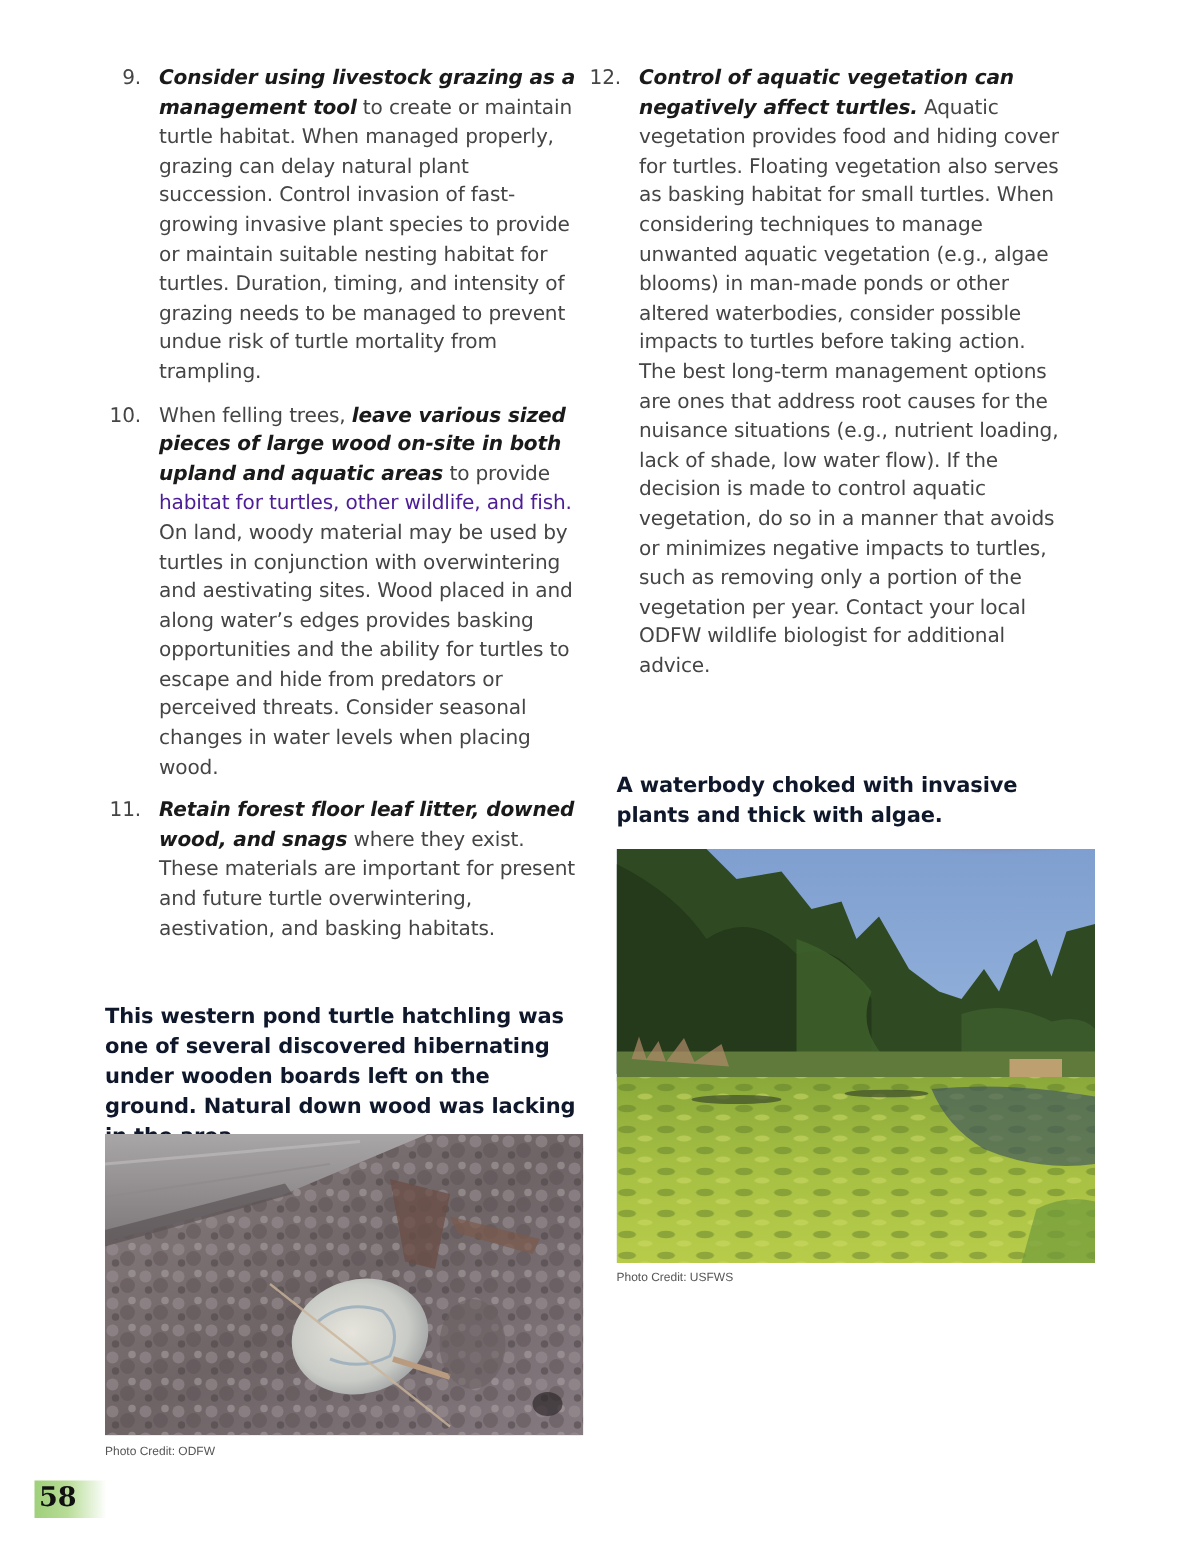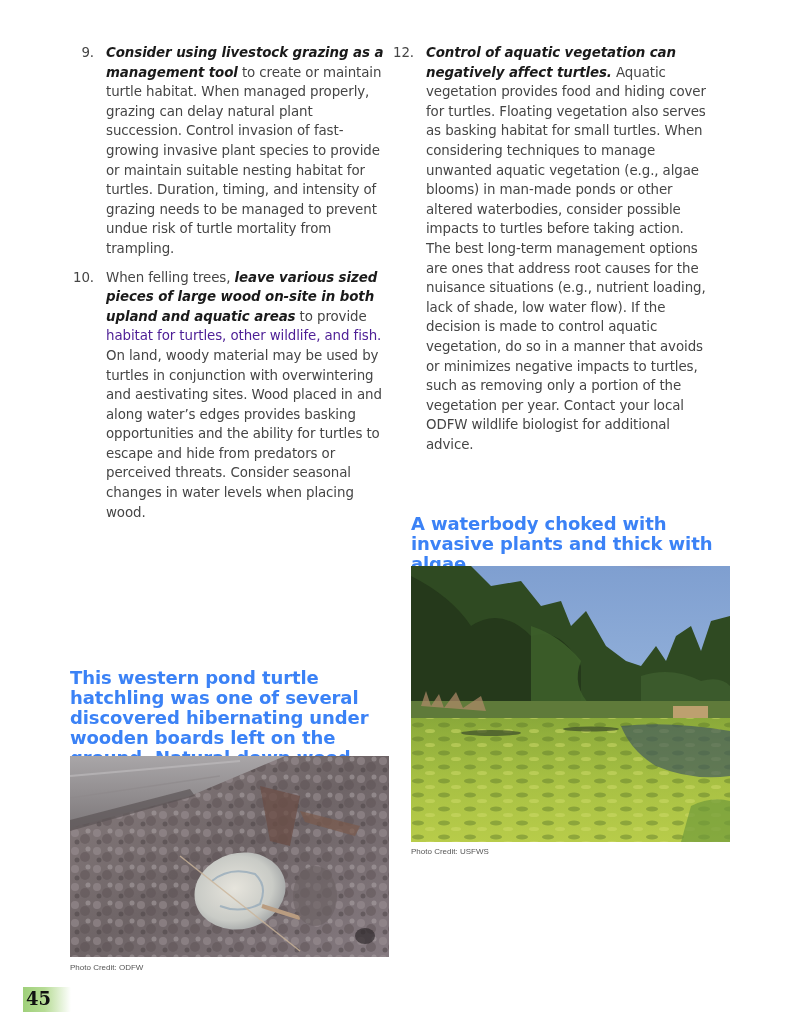--- a/index.html
+++ b/index.html
@@ -7,38 +7,41 @@
          font-family:"DejaVu Sans", sans-serif; color:#454545; }
   .col { position:absolute; top:43px; width:320px; }
   .col-left { left:70px; }
   .col-right { left:390px; }
   ol.items { list-style:none; margin:0; padding:0; }
   ol.items li { position:relative; padding-left:36px; font-size:13.4px; line-height:19.6px;
                 letter-spacing:-0.1px; margin-bottom:9px; }
   ol.items li .num { position:absolute; left:0; width:24px; text-align:right; color:#454545; }
   .b { font-weight:bold; color:#1a1a1a;font-style:italic; }
   .m { color:#4c1d95; }
-  .caption { position:absolute; font-weight:bold; color:#3b82f6; font-size:18px; line-height:20px; width:320px; letter-spacing:-0.1px; }
+  .caption { position:absolute; font-weight:bold; color:#0f172a; font-size:14px; line-height:20px; width:320px; letter-spacing:-0.1px; }
   .photo { position:absolute; overflow:hidden; }
   .credit { position:absolute; font-size:8px; color:#555; font-family:"Liberation Sans", sans-serif; }
   .pagenum { position:absolute; left:23px; top:987px; width:48px; height:25px;
              background:linear-gradient(90deg,#9fd07a 0%,#b7dc96 45%,#ffffff 100%); }
   .pagenum span { position:absolute; left:3px; top:1px; font-family:"DejaVu Serif", serif; font-weight:bold;
                   font-size:18px; color:#111; }
 </style>
 </head>
 <body>
 
 <div class="col col-left">
   <ol class="items">
     <li>
       <span class="num">9.</span><span class="b">Consider using livestock grazing as a management tool</span><span> to create or maintain turtle habitat. When managed properly, grazing can delay natural plant succession. Control invasion of fast-growing invasive plant species to provide or maintain suitable nesting habitat for turtles. Duration, timing, and intensity of grazing needs to be managed to prevent undue risk of turtle mortality from trampling.</span>
     </li>
     <li>
       <span class="num">10.</span><span>When felling trees, </span><span class="b">leave various sized pieces of large wood on-site in both upland and aquatic areas</span><span> to provide </span><span class="m">habitat for turtles, other wildlife, and fish.</span><span> On land, woody material may be used by turtles in conjunction with overwintering and aestivating sites. Wood placed in and along water’s edges provides basking opportunities and the ability for turtles to escape and hide from predators or perceived threats. Consider seasonal changes in water levels when placing wood.</span>
+    </li>
+    <li>
+      <span class="num">11.</span><span class="b">Retain forest floor leaf litter, downed wood, and snags</span><span> where they exist. These materials are important for present and future turtle overwintering, aestivation, and basking habitats.</span>
     </li>
   </ol>
 </div>
 
 <div class="col col-right">
   <ol class="items">
     <li>
       <span class="num">12.</span><span class="b">Control of aquatic vegetation can negatively affect turtles.</span><span> Aquatic vegetation provides food and hiding cover for turtles. Floating vegetation also serves as basking habitat for small turtles. When considering techniques to manage unwanted aquatic vegetation (e.g., algae blooms) in man-made ponds or other altered waterbodies, consider possible impacts to turtles before taking action. The best long-term management options are ones that address root causes for the nuisance situations (e.g., nutrient loading, lack of shade, low water flow). If the decision is made to control aquatic vegetation, do so in a manner that avoids or minimizes negative impacts to turtles, such as removing only a portion of the vegetation per year. Contact your local ODFW wildlife biologist for additional advice.</span>
     </li>
   </ol>
@@ -123,14 +126,14 @@
     <rect x="0" y="152" width="319" height="124" fill="url(#algaetex)"></rect>
     <path d="M210 160 Q260 155 319 165 L319 210 Q280 215 245 200 Q220 185 210 160 Z" fill="#3d5560" opacity="0.65"></path>
     <ellipse cx="80" cy="167" rx="30" ry="3" fill="#3b4a2a" opacity="0.7"></ellipse>
     <ellipse cx="180" cy="163" rx="28" ry="2.5" fill="#3b4a2a" opacity="0.7"></ellipse>
     <path d="M280 240 Q300 230 319 235 L319 276 L270 276 Z" fill="#6f9a3a" opacity="0.7"></path>
   </svg>
 </div>
 <div class="credit" style="left:411px; top:847px;">Photo Credit: USFWS</div>
 
 <div class="pagenum">
-  <span>45</span>
+  <span>58</span>
 </div>
 
 </body></html>

